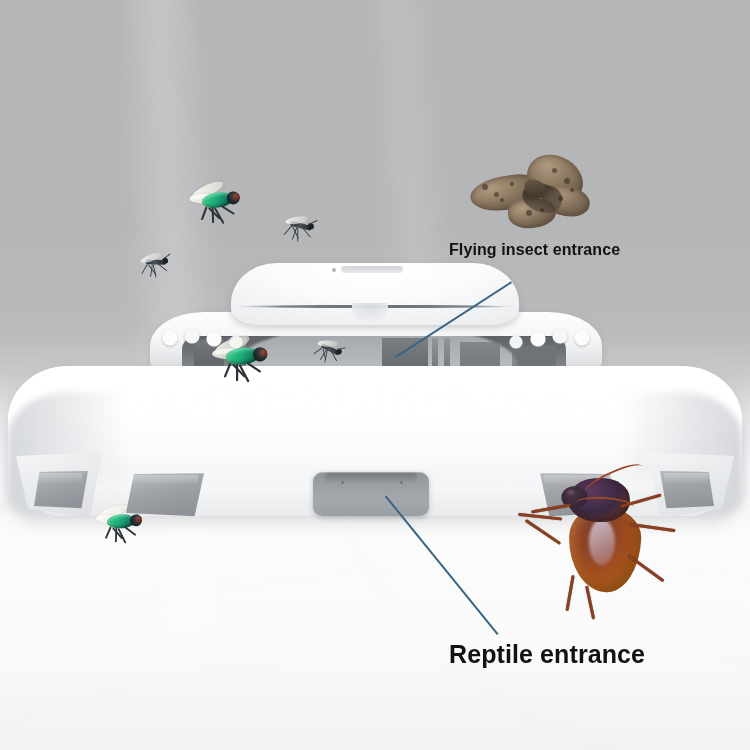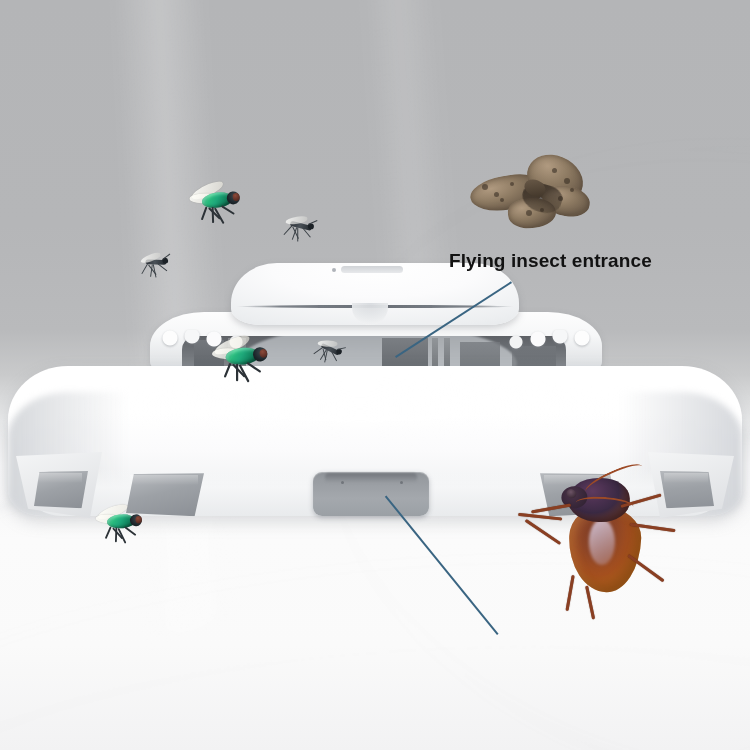--- a/index.html
+++ b/index.html
@@ -209,21 +209,21 @@
 
   
   .callout-label{
     position:absolute;
     font-family:"Liberation Sans",sans-serif;
     font-weight:bold;
     color:#121212;
     white-space:nowrap;
     letter-spacing:.1px;
   }
-  #label-flying{left:449px;top:250px;font-size:19px;}
+  #label-flying{left:449px;top:241px;font-size:16px;}
   #label-reptile{left:449px;top:640px;font-size:25px;}
   .leader{
     position:absolute;height:0;
     border-top:2px solid #3a6582;
     transform-origin:0 0;
   }
 
   
   .insect{position:absolute;}
 
@@ -541,14 +541,15 @@
         <div class="r-ant" style="left: 44px; top: 20px; width: 62px; height: 14px; transform: rotate(-42deg);"></div>
         <div class="r-ant" style="left: 38px; top: 34px; width: 58px; height: 14px; transform: rotate(-14deg);"></div>
       </div>
     </div>
 
   <div class="leader" id="leader-flying" style="left: 512px; top: 283px; width: 138.134px; transform: rotate(147.115deg); border-top-color: rgb(58, 101, 130);"></div>
   <div class="leader" id="leader-reptile" style="left: 497px; top: 635px; width: 177.73px; transform: rotate(-129.063deg); border-top-color: rgb(58, 101, 130);"></div>
 
   <div class="callout-label" id="label-flying">Flying insect entrance</div>
 
+  <div class="callout-label" id="label-reptile">Reptile entrance</div>
 
 </div>
 
 </body></html>

